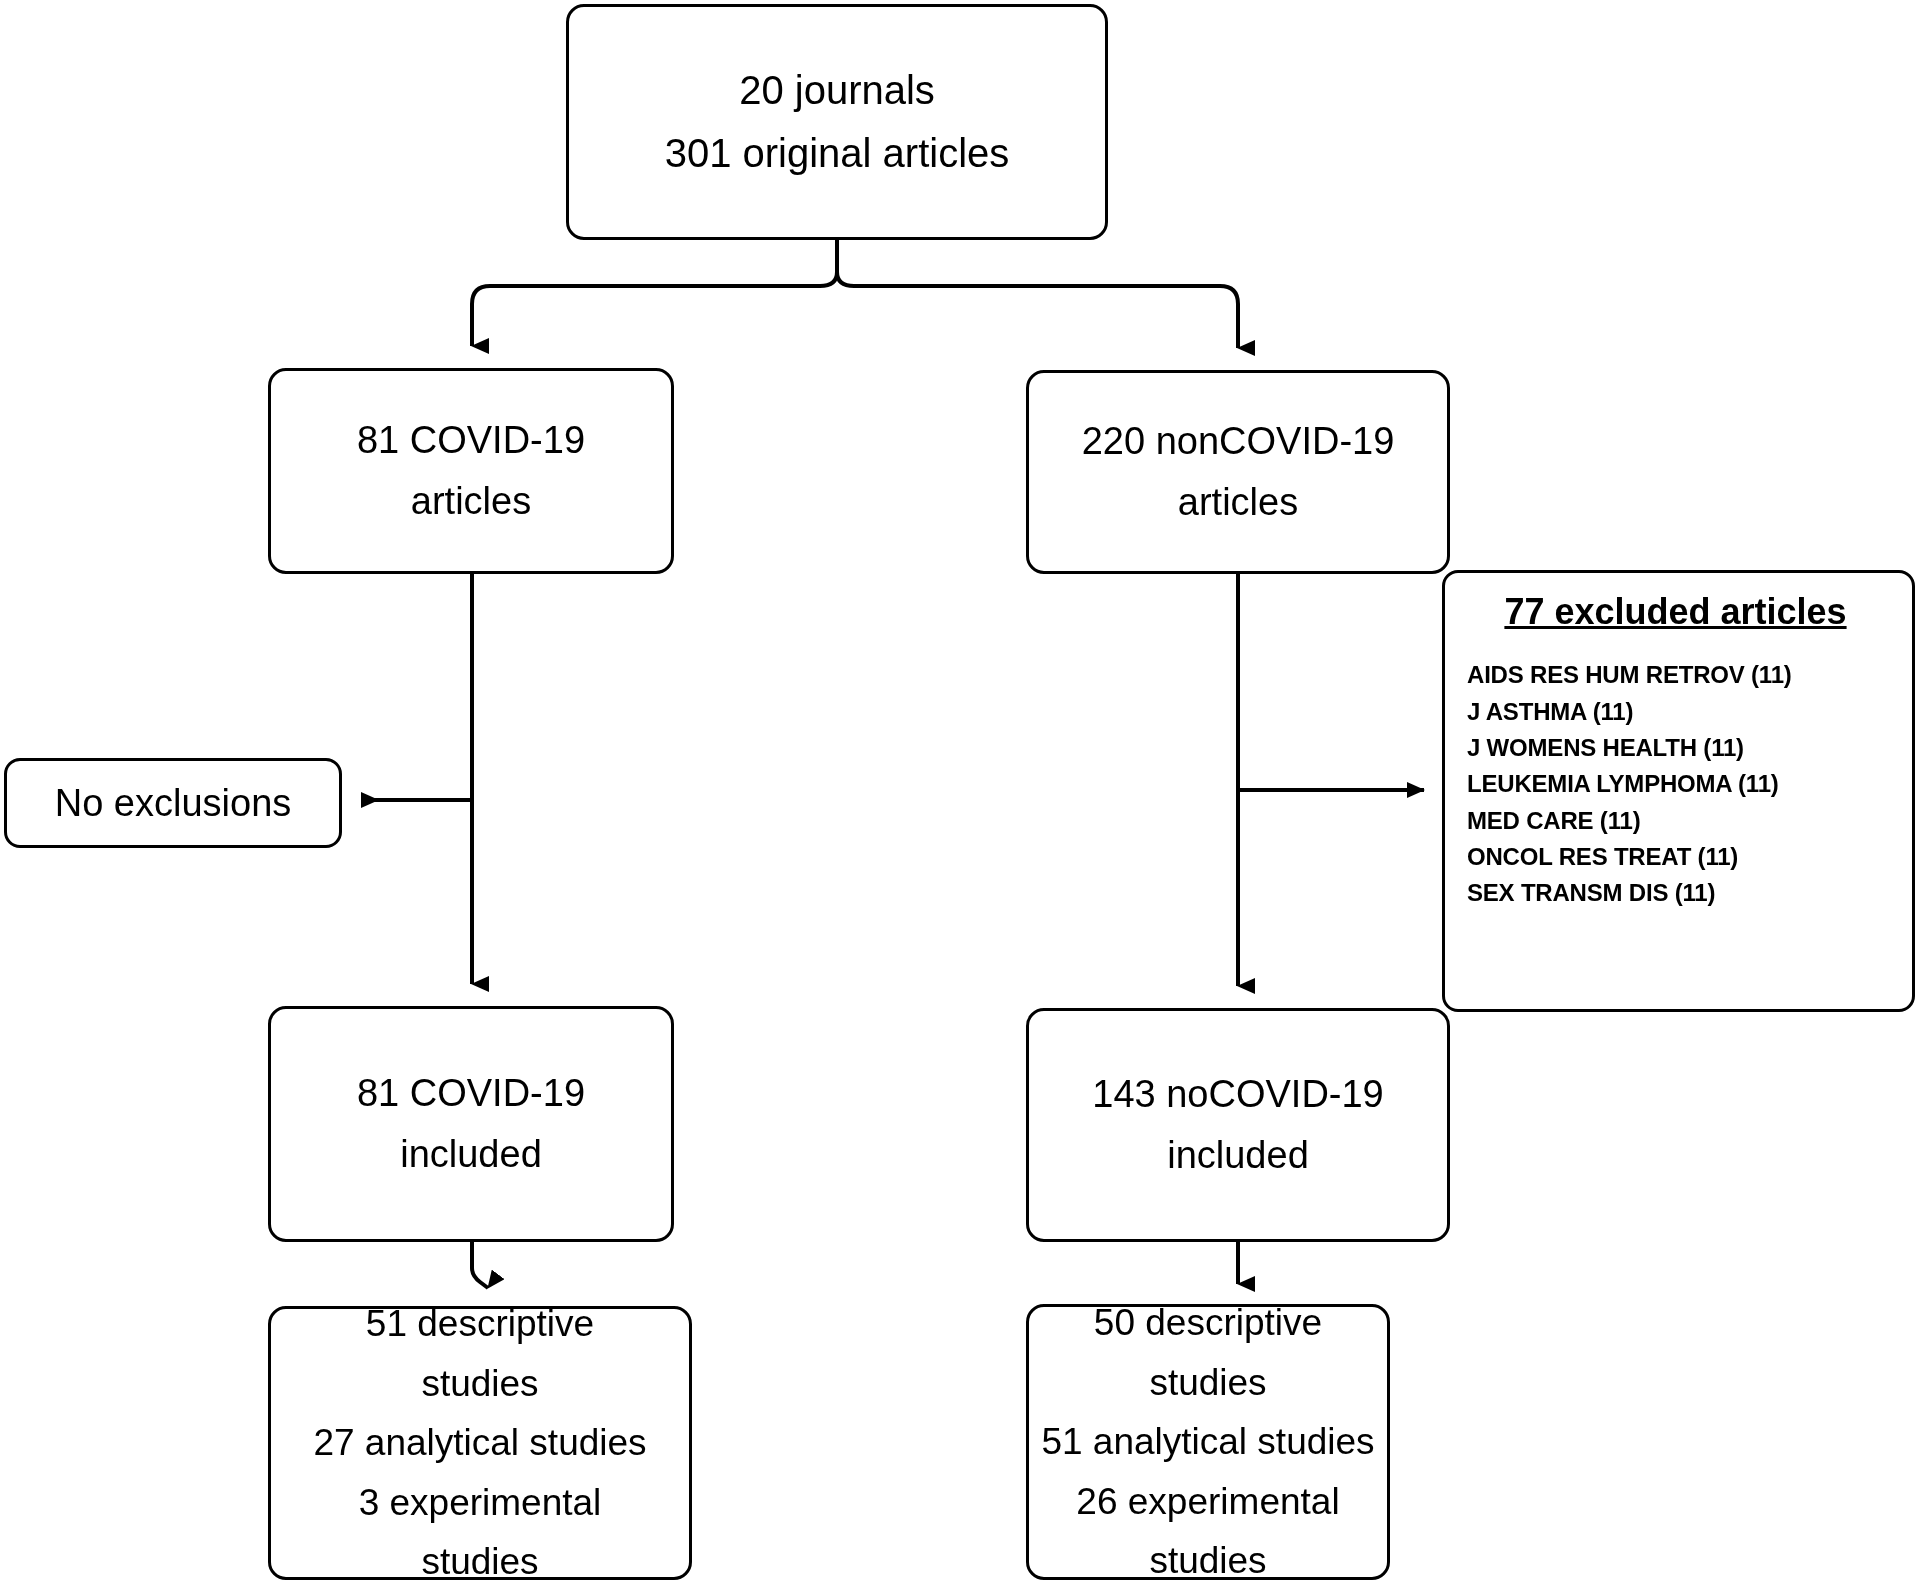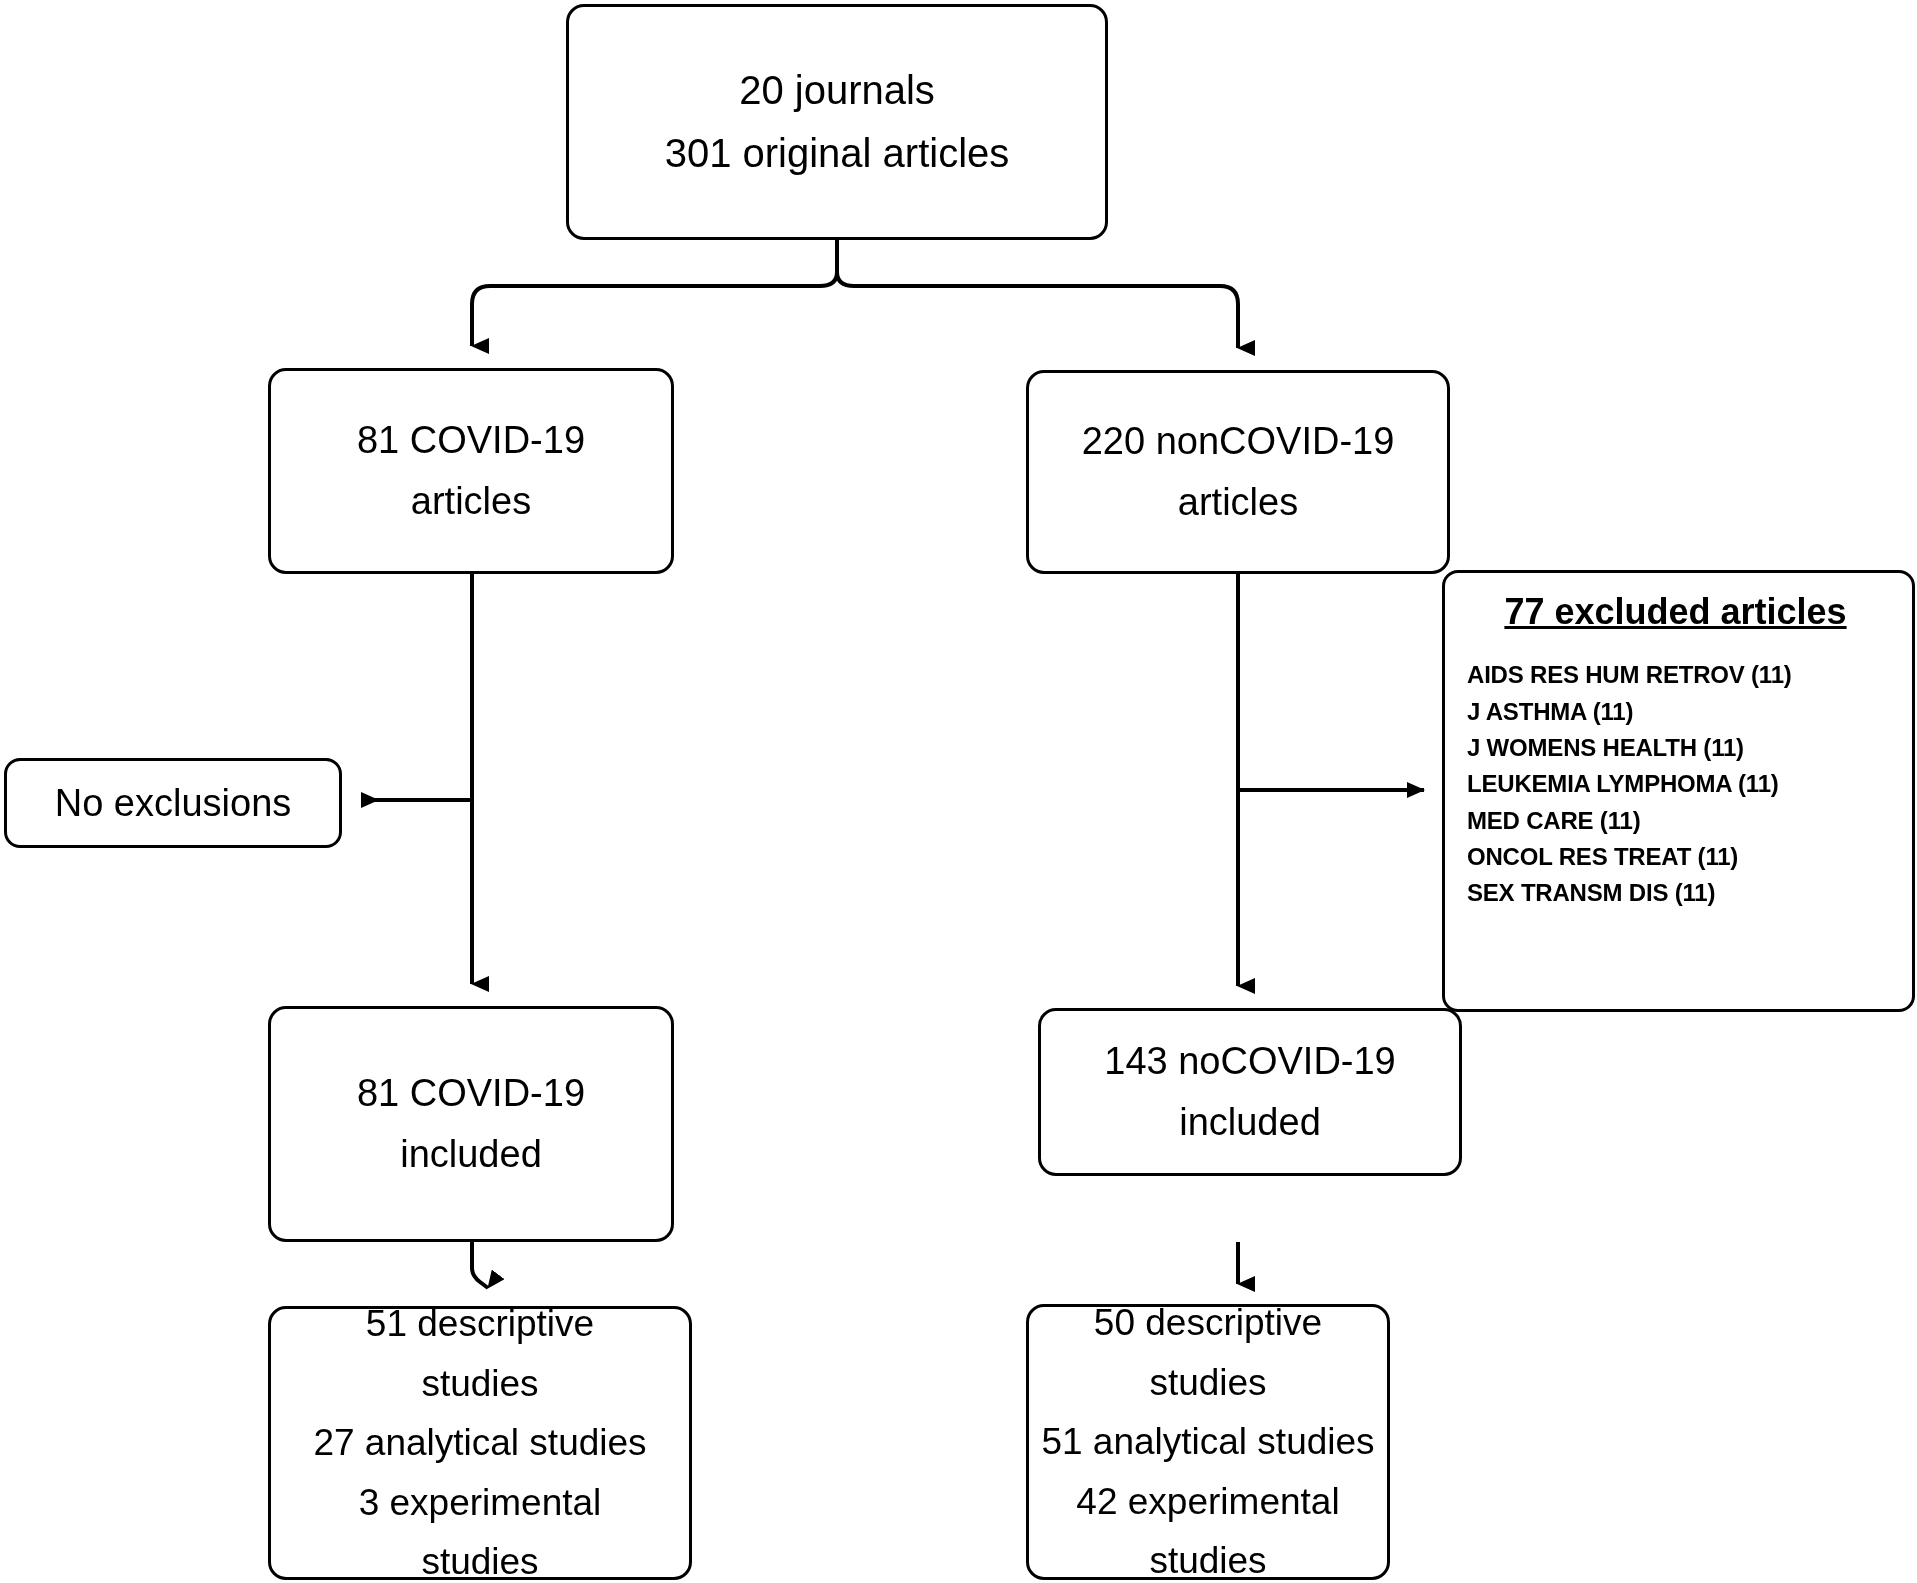--- a/index.html
+++ b/index.html
@@ -52,21 +52,21 @@
   #node-source   { left: 566px;  top: 4px;    width: 542px; height: 236px; }
   #node-covid    { left: 268px;  top: 368px;  width: 406px; height: 206px; }
   #node-noncovid { left: 1026px; top: 370px;  width: 424px; height: 204px; }
   #node-noexcl   { left: 4px;    top: 758px;  width: 338px; height: 90px;  border-radius: 16px; }
   #node-excluded {
     left: 1442px; top: 570px; width: 473px; height: 442px;
     align-items: stretch; justify-content: flex-start;
     text-align: left; padding: 14px 28px 10px 22px; border-radius: 16px;
   }
   #node-covid-inc { left: 268px;  top: 1006px; width: 406px; height: 236px; }
-  #node-nocovid-inc { left: 1026px; top: 1008px; width: 424px; height: 168px; margin-left: 12px; }
+  #node-nocovid-inc { left: 1026px; top: 1008px; width: 424px; height: 234px; }
   #node-covid-types { left: 268px;  top: 1306px; width: 424px; height: 274px; }
   #node-nocovid-types { left: 1026px; top: 1304px; width: 364px; height: 276px; }
 
   
   .excl-title {
     font-size: 36px;
     font-weight: bold;
     text-decoration: underline;
     text-align: center;
     margin: 4px 0 12px 0;
@@ -172,17 +172,17 @@
     <span class="line f37">studies</span>
     <span class="line f37">27 analytical studies</span>
     <span class="line f37">3 experimental</span>
     <span class="line f37">studies</span>
   </div>
 
   <div class="node" id="node-nocovid-types">
     <span class="line f37">50 descriptive</span>
     <span class="line f37">studies</span>
     <span class="line f37">51 analytical studies</span>
-    <span class="line f37">42 experimental</span>
+    <span class="line f37">26 experimental</span>
     <span class="line f37">studies</span>
   </div>
 
 </div>
 
 </body></html>

